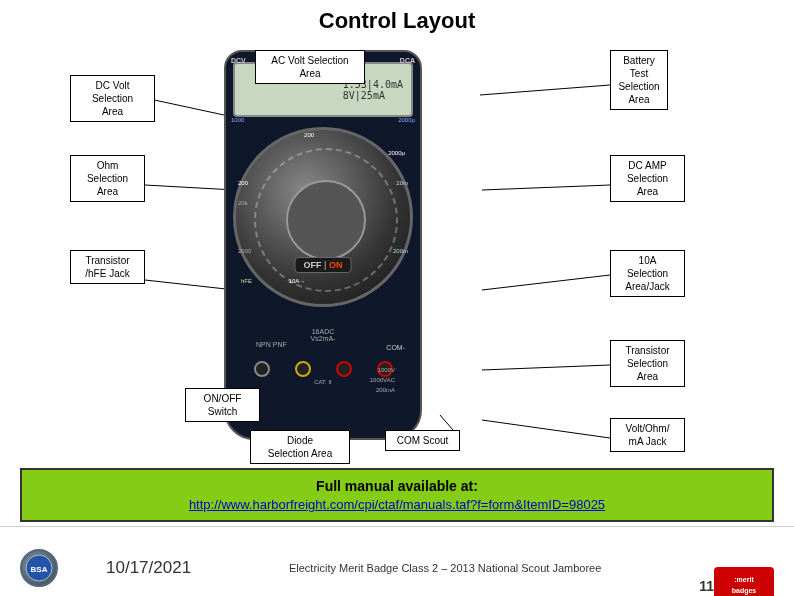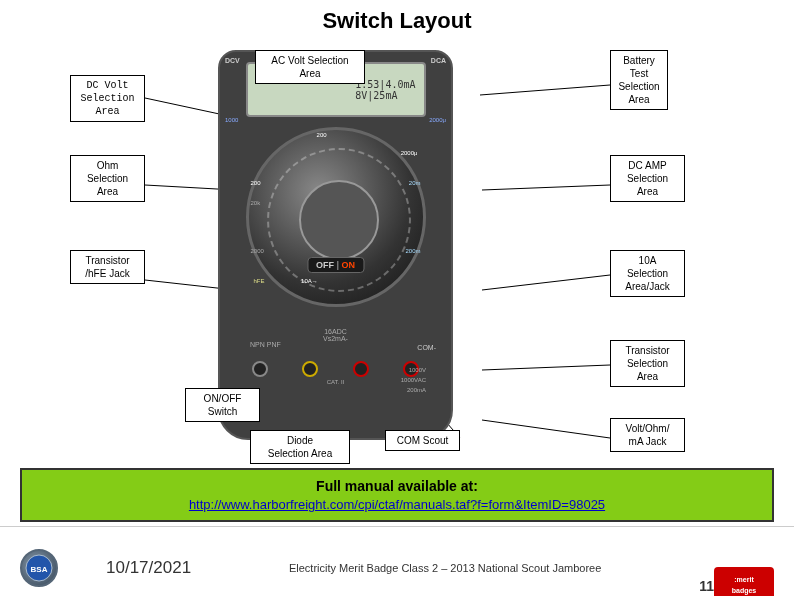--- a/index.html
+++ b/index.html
@@ -35,25 +35,25 @@
     .diagram-container {
       position: relative;
       width: 754px;
       height: 420px;
       margin: 0 auto;
     }
 
     
     .multimeter-img {
       position: absolute;
-      left: 198px;
+      left: 204px;
       top: 10px;
-      width: 235px;
+      width: 198px;
       height: 390px;
-      background: #404040;
+      background: #0f172a;
       border-radius: 18px 18px 30px 30px;
       border: 2px solid #555;
       overflow: hidden;
     }
 
     
     .mm-top-display {
       width: 180px;
       height: 55px;
       background: #c8d8c0;
@@ -163,22 +163,21 @@
       text-align: center;
       padding: 3px 5px;
       line-height: 1.3;
       color: #000;
     }
 
     
     .lbl-dc-volt {
       left: 50px;
       top: 35px;
-      width: 75px;
-      font-family: Liberation Mono, monospace;
+      width: 85px;
     }
 
     .lbl-ac-volt {
       left: 235px;
       top: 10px;
       width: 110px;
     }
 
     .lbl-battery {
       left: 590px;
@@ -349,21 +348,21 @@
       left: 15px;
       color: #aaa;
       font-size: 7px;
     }
   </style>
 </head>
 <body>
 
 <div class="page">
   <div class="main-content">
-    <div class="page-title">Switch Layout</div>
+    <div class="page-title">Control Layout</div>
 
     <div class="diagram-container">
 
       <svg class="lines-svg">
 
         <line x1="125" y1="58" x2="218" y2="78" stroke="#000" stroke-width="1"></line>
 
         <line x1="345" y1="25" x2="270" y2="55" stroke="#000" stroke-width="1"></line>
 
         <line x1="590" y1="45" x2="460" y2="55" stroke="#000" stroke-width="1"></line>

